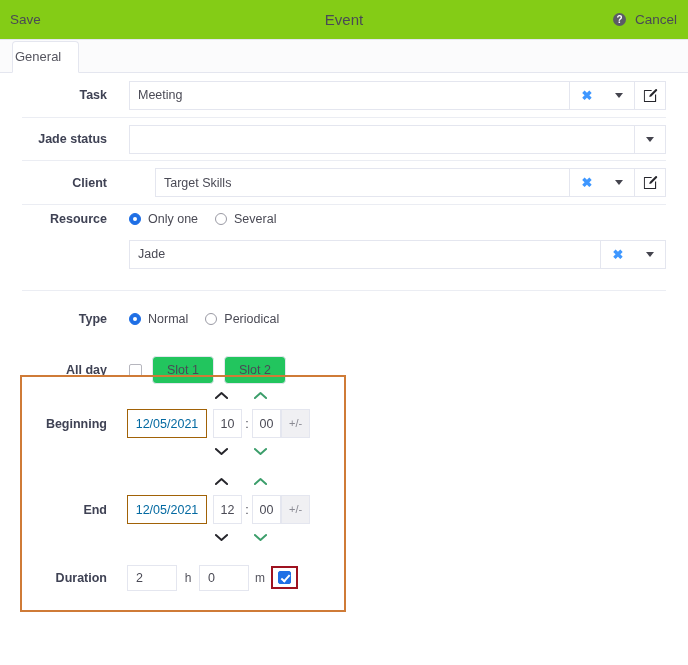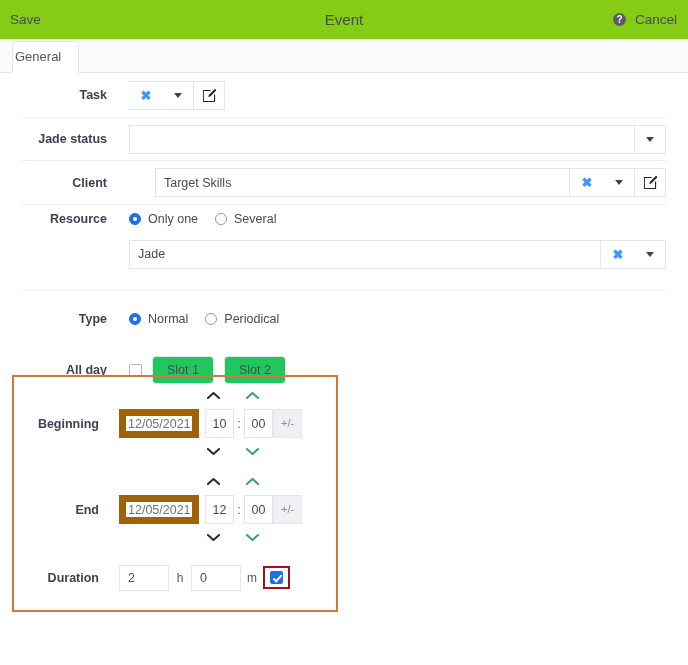--- a/index.html
+++ b/index.html
@@ -237,21 +237,21 @@
     font-size: 12.5px;
     color: #4a4a55;
     padding: 6px 14px;
     margin-left: 10px;
     cursor: pointer;
   }
 
   
   .timebox {
     position: absolute;
-    left: 12px;
+    left: 20px;
     top: 302px;
     width: 326px;
     height: 237px;
     border: 2px solid #cf7b37;
     box-sizing: border-box;
   }
   .timerow {
     display: flex;
     align-items: center;
     height: 29px;
@@ -262,25 +262,25 @@
     text-align: right;
     padding-right: 20px;
     font-size: 12.5px;
     font-weight: bold;
     color: #3f4254;
     box-sizing: border-box;
   }
   .datefield {
     width: 80px;
     height: 29px;
-    border: 7px solid #a16207;
-    background: #ffffff;
-    font-family: "Liberation Sans", sans-serif;
-    font-size: 12.5px;
-    color: #737373;
+    border: 1px solid #a16207;
+    background: #ffffff;
+    font-family: "Liberation Sans", sans-serif;
+    font-size: 12.5px;
+    color: #0369a1;
     text-align: center;
     outline: none;
     box-sizing: border-box;
   }
   .numfield {
     width: 29px;
     height: 29px;
     border: 1px solid #e4e6ef;
     background: #ffffff;
     font-family: "Liberation Sans", sans-serif;
@@ -367,20 +367,21 @@
 <div class="tabstrip">
   <div class="tab active">General</div>
 </div>
 
 <div class="panel">
 
   <div class="row" style="height:44px;">
     <div class="lbl">Task</div>
     <div class="ctrl">
       <div class="igroup">
+        <input class="txtfield" readonly="" value="Meeting" style="">
         <div class="addon clear">
             <span class="x-icon">✖</span>
           </div>
         <div class="addon">
             <span class="caret"></span>
           </div>
         <div class="addon">
           <svg class="edit-icon" width="15" height="15" viewBox="0 0 16 16">
             <path d="M2 3.2h7.2V2H1.6A.6.6 0 0 0 1 2.6v11.8c0 .33.27.6.6.6h11.8a.6.6 0 0 0 .6-.6V7h-1.2v6.8H2V3.2z" fill="#26262c"></path>
             <path d="M14.7 1.3a1 1 0 0 0-1.4 0l-6.1 6.1-.5 2.1 2.1-.5 6.1-6.1a1 1 0 0 0 0-1.4l-.2-.2z" fill="#26262c"></path>

